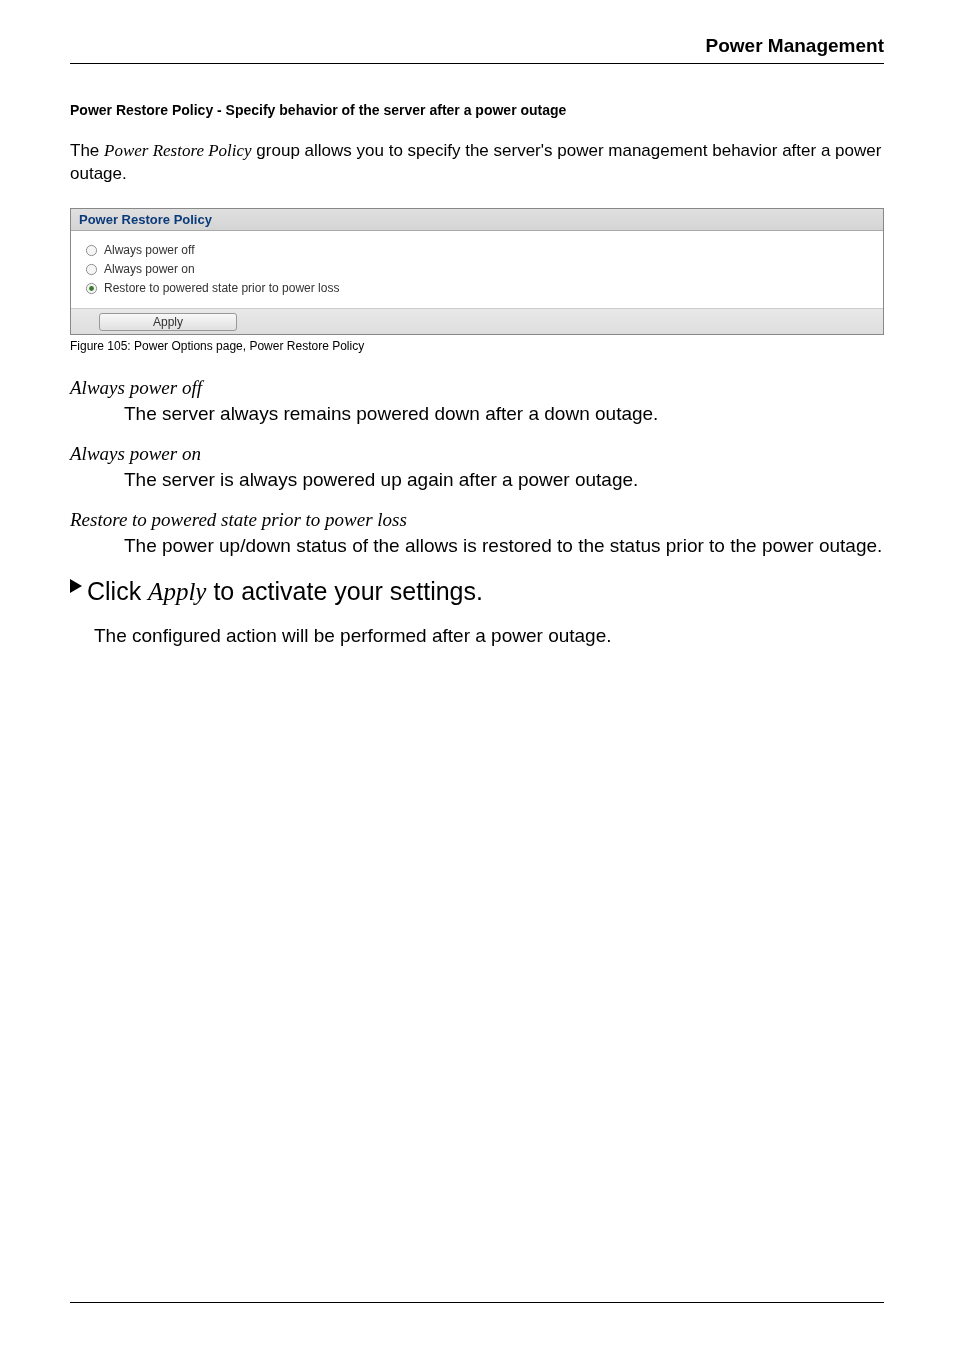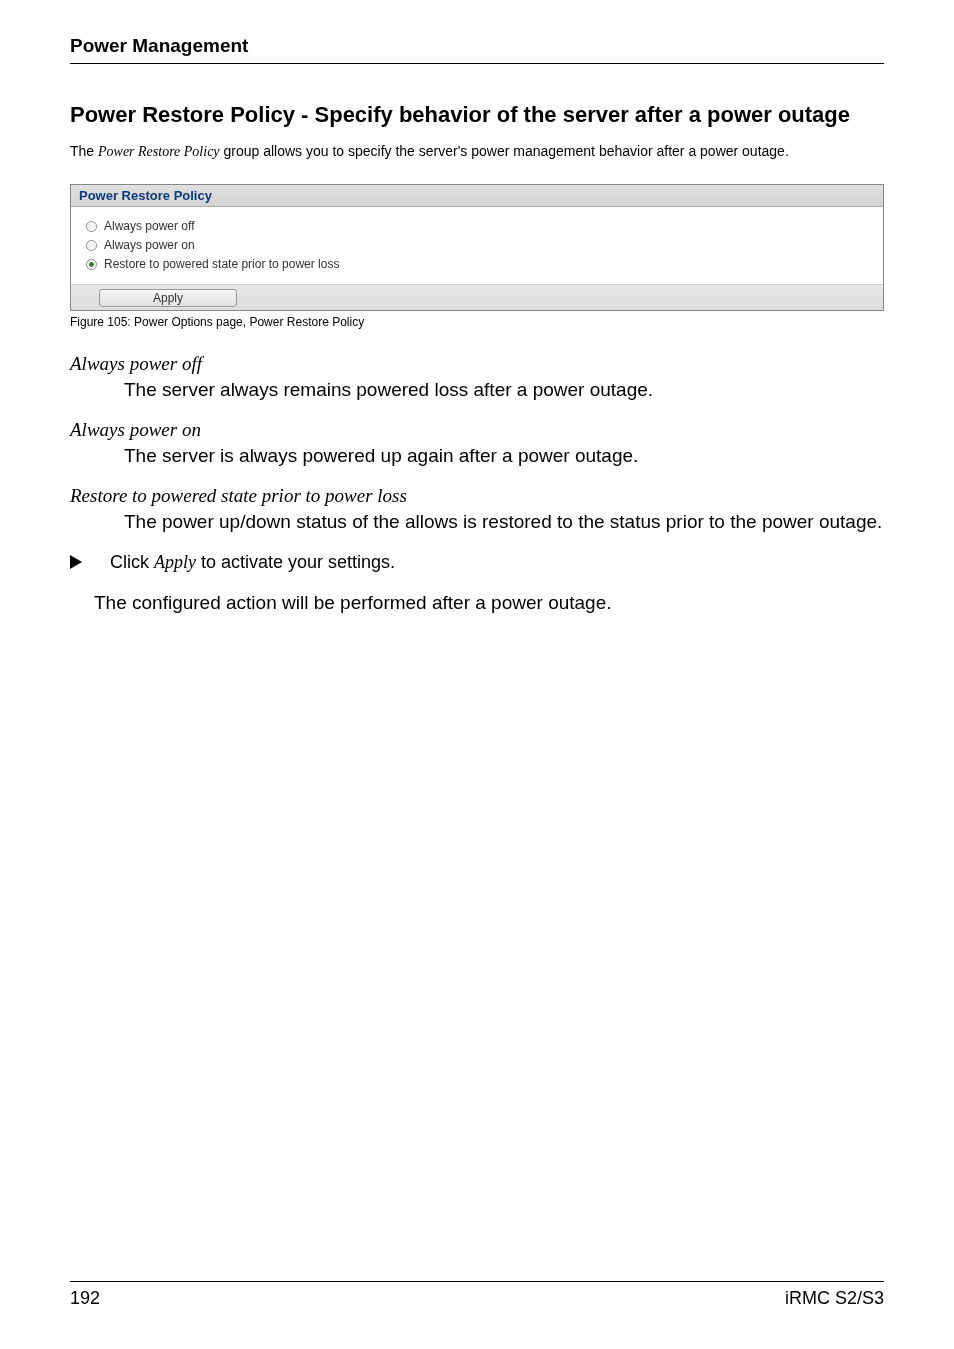--- a/index.html
+++ b/index.html
@@ -12,33 +12,34 @@
       background: #ffffff;
       width: 954px;
       height: 1349px;
       position: relative;
       padding: 35px 70px 40px 70px;
     }
     .header-section {
       font-weight: bold;
       font-size: 19px;
       margin-bottom: 6px;
+      text-align: right;
     }
     .header-rule {
       border: none;
       border-top: 1.5px solid #000;
       margin-bottom: 38px;
     }
     .subsection-title {
       font-weight: bold;
-      font-size: 22px;
-      margin-bottom: 14px;
+      font-size: 14px;
+      margin-bottom: 22px;
     }
     .body-text {
-      font-size: 14px;
+      font-size: 17px;
       line-height: 1.35;
       margin-bottom: 22px;
     }
     .italic {
       font-style: italic;
       font-family: Georgia, 'Times New Roman', serif;
     }
     .panel-wrap {
       border: 1px solid #888;
       margin-top: 8px;
@@ -101,22 +102,22 @@
     }
     .def-body {
       font-size: 19px;
       margin-left: 54px;
       margin-bottom: 16px;
       line-height: 1.35;
     }
     .bullet-row {
       display: flex;
       align-items: flex-start;
-      gap: 28px;
-      font-size: 18px;
+      gap: 5px;
+      font-size: 25px;
       margin-bottom: 14px;
       line-height: 1.4;
     }
     .bullet-arrow {
       flex-shrink: 0;
       margin-top: 5px;
     }
     .indented-text {
       font-size: 19px;
       margin-left: 24px;
@@ -175,38 +176,34 @@
     </div>
   </div>
   <div class="panel-footer">
     <span class="apply-button">Apply</span>
   </div>
 </div>
 
 <div class="figure-caption">Figure 105: Power Options page, Power Restore Policy</div>
 
 <div class="def-term">Always power off</div>
-<div class="def-body">The server always remains powered loss after a power outage.</div>
+<div class="def-body">The server always remains powered down after a down outage.</div>
 
 <div class="def-term">Always power on</div>
 <div class="def-body">The server is always powered up again after a power outage.</div>
 
 <div class="def-term">Restore to powered state prior to power loss</div>
 <div class="def-body">The power up/down status of the allows is restored to the status prior to the power outage.</div>
 
 <div class="bullet-row">
   <svg class="bullet-arrow" width="12" height="14" viewBox="0 0 12 14">
     <polygon points="0,0 12,7 0,14" fill="#000"></polygon>
   </svg>
   <div>
     <span>Click </span><span class="italic">Apply</span><span> to activate your settings.</span>
   </div>
 </div>
 
 <div class="indented-text">The configured action will be performed after a power outage.</div>
 
 <div class="page-footer">
   <hr class="footer-rule">
-  <div class="footer-row">
-    <span>192</span>
-    <span>iRMC S2/S3</span>
-  </div>
 </div>
 
 </body></html>

